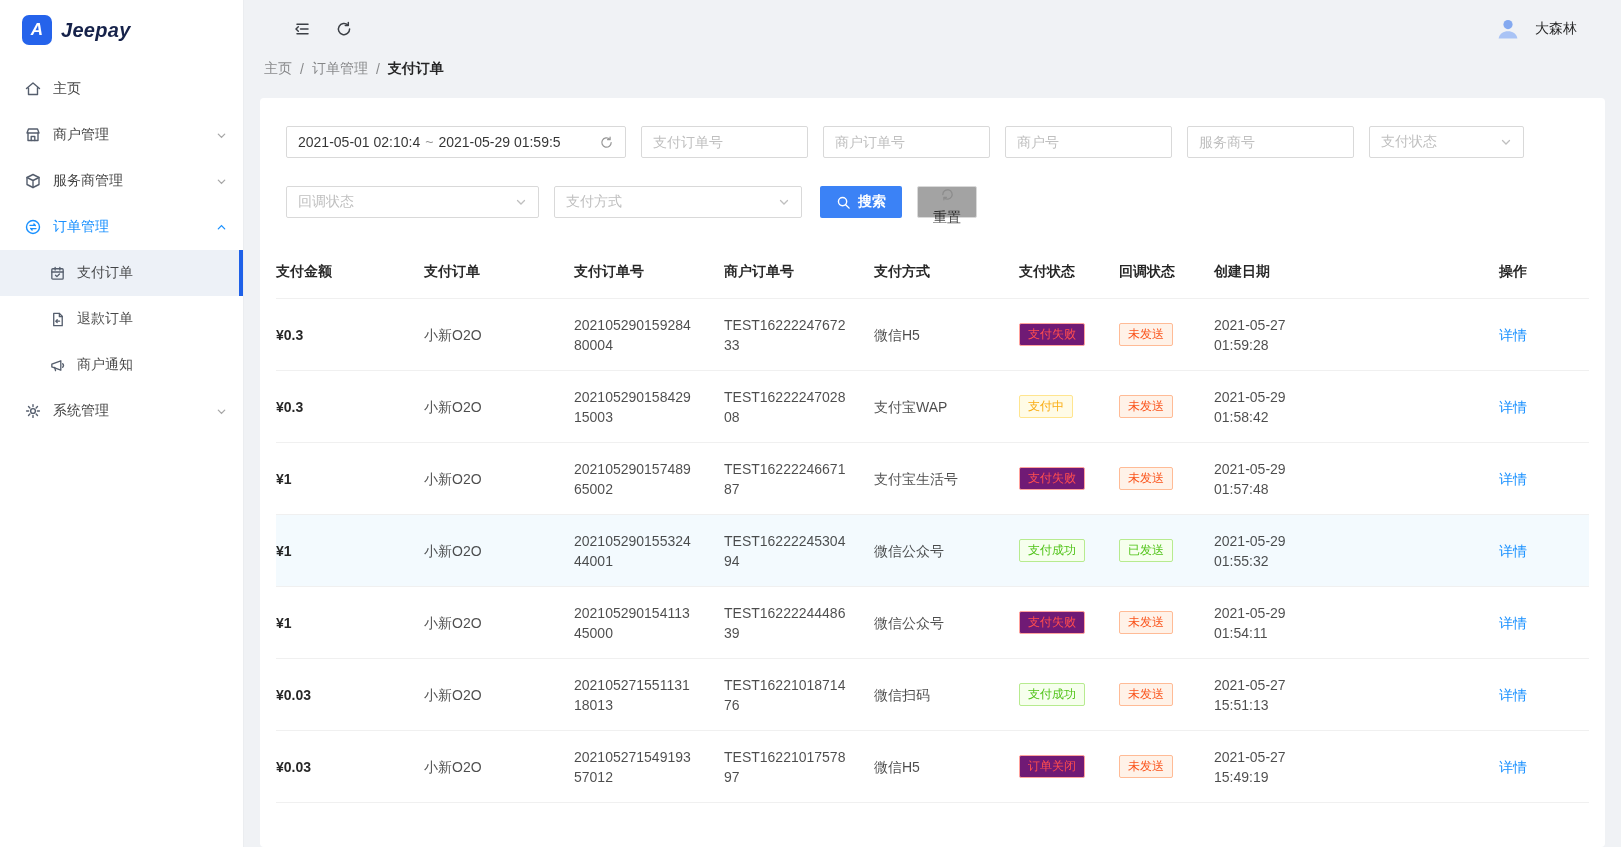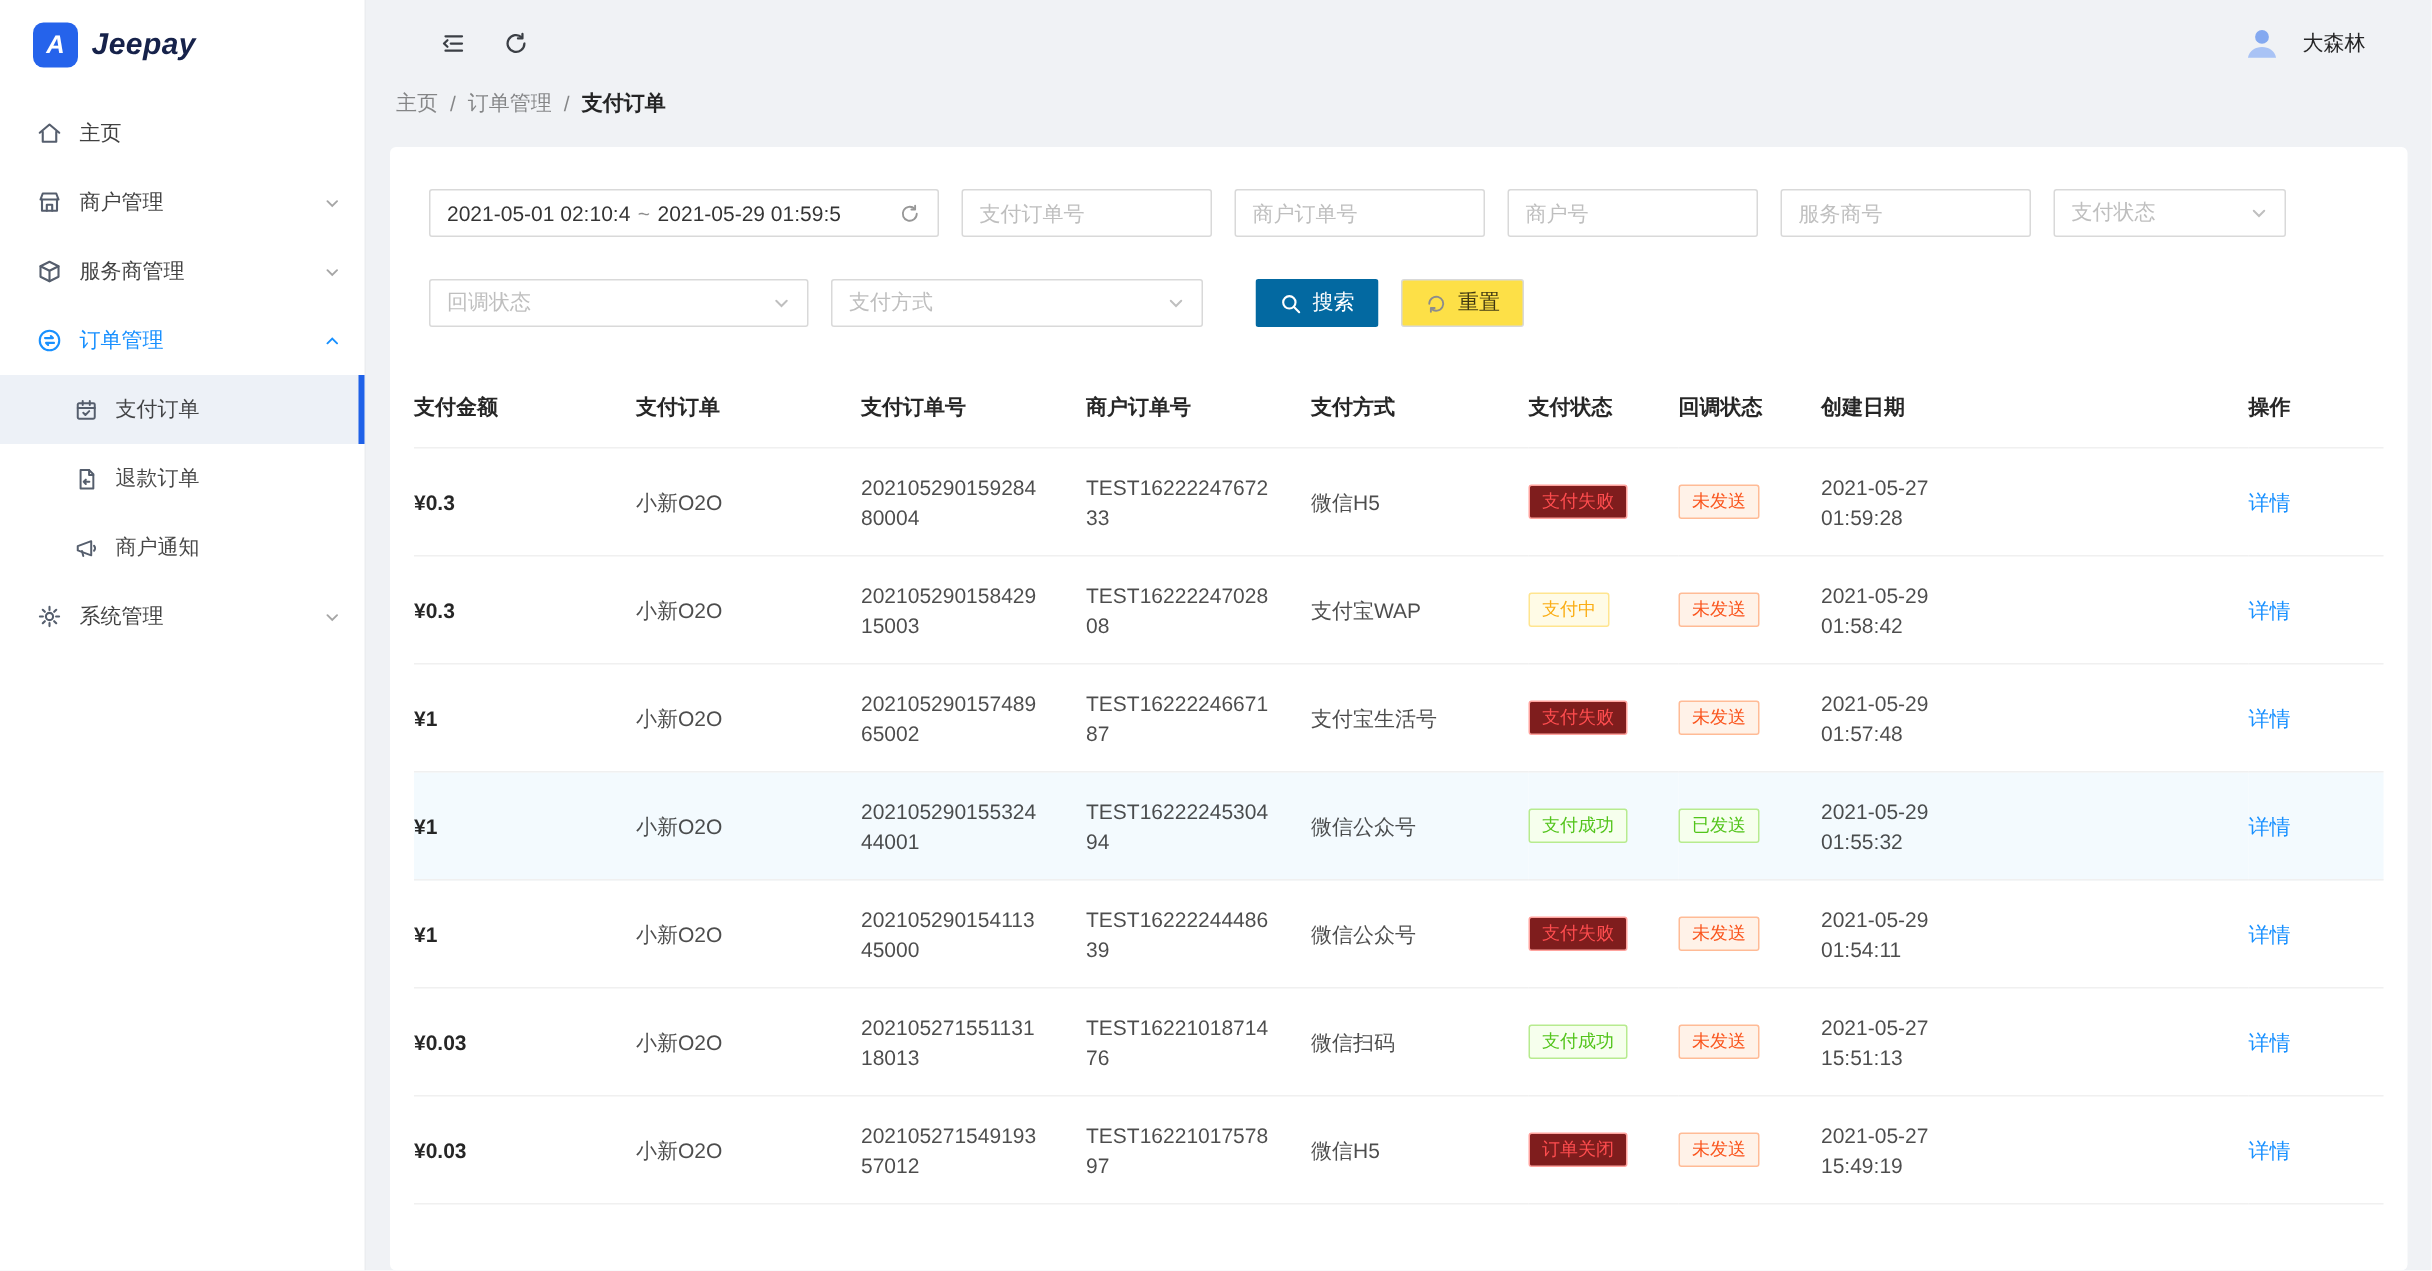--- a/index.html
+++ b/index.html
@@ -75,42 +75,42 @@
   .select {
     height: 32px; border: 1px solid #d9d9d9; border-radius: 2px; background: #fff;
     display: flex; align-items: center; justify-content: space-between;
     padding: 0 11px; color: #bfbfbf; cursor: pointer;
   }
   .select .chev { color: #bfbfbf; display: flex; }
   .sel-status { width: 155px; }
   .sel-callback { width: 253px; }
   .sel-method { width: 248px; }
   .btn { height: 32px; border-radius: 2px; display: inline-flex; align-items: center; gap: 7px; padding: 0 15px; font-size: 14px; cursor: pointer; border: 1px solid transparent; }
-  .btn-primary { background: #0369a1; color: #fff; margin-left: 20px; }
-  .btn-default { background: #fde047; border-color: #d9d9d9; color: rgba(0,0,0,.75); }
+  .btn-primary { background: #3b82f6; color: #fff; margin-left: 3px; font-weight: bold; }
+  .btn-default { background: #a3a3a3; border-color: #d9d9d9; color: rgba(0,0,0,.75); flex-direction: column; }
 
   
   table { width: 100%; border-collapse: collapse; table-layout: fixed; margin-top: 10px; }
   th {
     text-align: left; font-weight: 700; color: rgba(0,0,0,.85); font-size: 14px;
     padding: 17px 16px 17px 0; border-bottom: 1px solid #f0f0f0; white-space: nowrap;
   }
   td {
     padding: 14px 16px 14px 0; border-bottom: 1px solid #f0f0f0;
     color: rgba(0,0,0,.70); vertical-align: middle; height: 72px; line-height: 20px;
   }
   tr.hl td { background: #f3fafe; }
   td.amount { font-weight: 700; color: rgba(0,0,0,.85); }
   .num { display: inline-block; max-width: 122px; word-break: break-all; }
   .date { display: inline-block; max-width: 112px; }
   .badge {
     display: inline-block; padding: 1px 8px; font-size: 12px; line-height: 19px;
     border-radius: 2px; border: 1px solid transparent; white-space: nowrap;
   }
-  .badge.red { color: #ff4d4f; background: #7f1d1d; border-color: #ffa39e; }
+  .badge.red { color: #ff4d4f; background: #701a75; border-color: #ffa39e; }
   .badge.orange { color: #fa541c; background: #fff2e8; border-color: #ffbb96; font-family: Liberation Serif, serif; }
   .badge.gold { color: #faad14; background: #fffbe6; border-color: #ffe58f; }
   .badge.green { color: #52c41a; background: #f6ffed; border-color: #b7eb8f; }
   .link { color: #1890ff; cursor: pointer; text-decoration: none; }
 </style>
 </head>
 <body>
 
 <div class="app">
 

